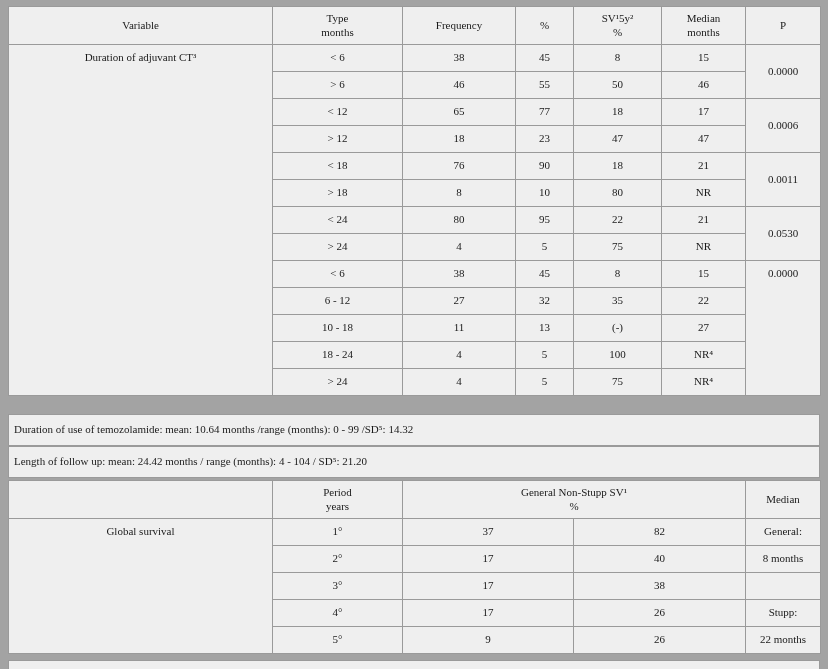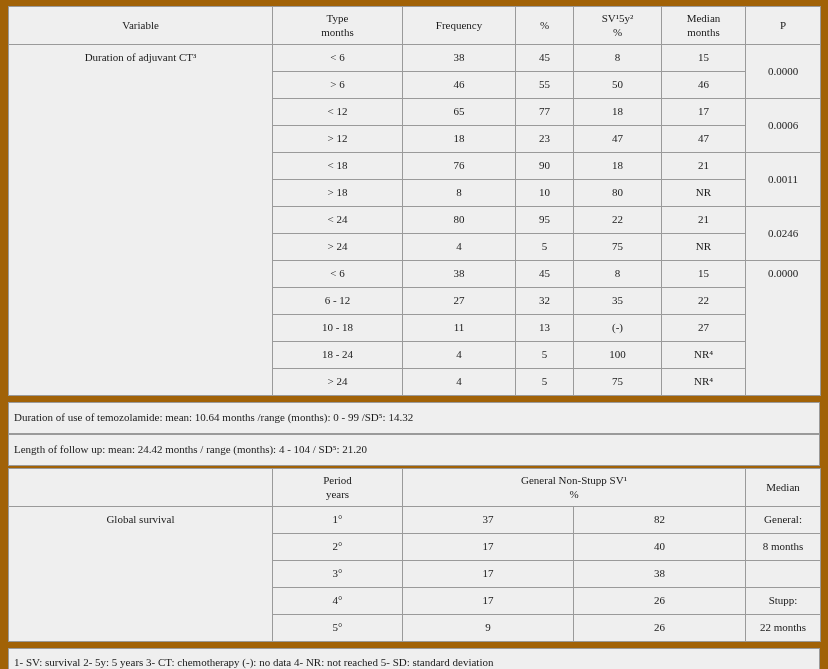--- a/index.html
+++ b/index.html
@@ -10,21 +10,21 @@
   body {
     font-family: "Liberation Serif", serif;
     font-size: 11px;
     color: #1a1a1a;
   }
   .page {
     width: 828px;
     height: 669px;
     box-sizing: border-box;
     padding: 6px 8px 6px 8px;
-    background: #a16207;
+    background: #a3a3a3;
   }
   table.tbl {
     border-collapse: collapse;
     width: 812px;
     table-layout: fixed;
   }
   table.tbl td, table.tbl th {
     border: 1px solid #9a9a9a;
     background: #efefef;
     padding: 4px 5px;
@@ -132,21 +132,21 @@
         <td class="ctr">80</td>
         <td class="ctr">NR</td>
       </tr>
 
       <tr class="row">
         <td class="ctr">&lt; 24</td>
         <td class="ctr">80</td>
         <td class="ctr">95</td>
         <td class="ctr">22</td>
         <td class="ctr">21</td>
-        <td class="ctr" rowspan="2">0.0246</td>
+        <td class="ctr" rowspan="2">0.0530</td>
       </tr>
       <tr class="row">
         <td class="ctr">&gt; 24</td>
         <td class="ctr">4</td>
         <td class="ctr">5</td>
         <td class="ctr">75</td>
         <td class="ctr">NR</td>
       </tr>
 
       <tr class="row">
@@ -181,21 +181,21 @@
       <tr class="row">
         <td class="ctr">&gt; 24</td>
         <td class="ctr">4</td>
         <td class="ctr">5</td>
         <td class="ctr">75</td>
         <td class="ctr">NR⁴</td>
       </tr>
     </tbody>
   </table>
 
-  <table class="tbl" style="margin-top:6px">
+  <table class="tbl" style="margin-top:18px">
     <tbody>
       <tr class="note">
         <td class="lft" style="height:22px">Duration of use of temozolamide: mean: 10.64 months /range (months): 0 - 99 /SD⁵: 14.32</td>
       </tr>
     </tbody>
   </table>
 
   <table class="tbl" style="">
     <tbody>
       <tr class="note">

